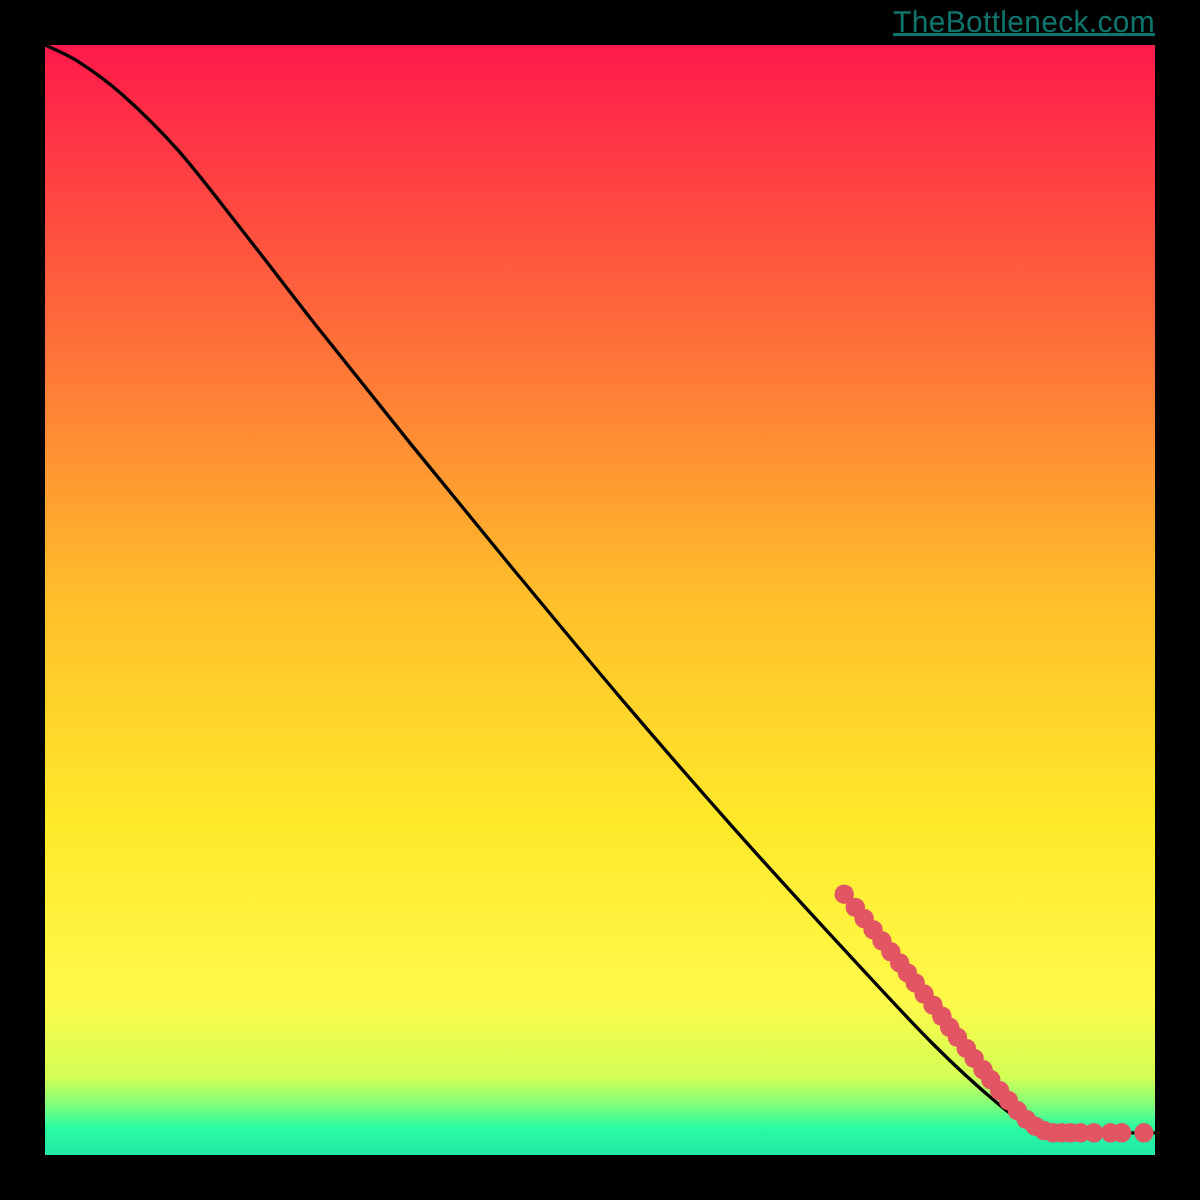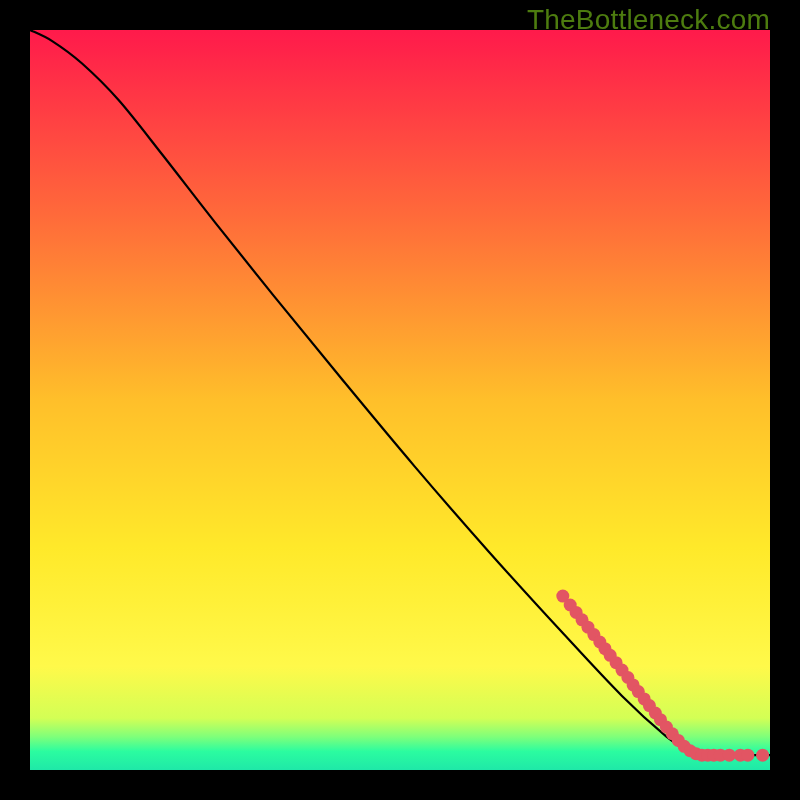--- a/index.html
+++ b/index.html
@@ -21,24 +21,25 @@
     left: 30px;
     top: 30px;
     width: 740px;
     height: 740px;
   }
   .watermark {
     position: absolute;
     top: 4px;
     right: 30px;
     font-family: Arial, Helvetica, sans-serif;
-    font-size: 28px;
-    color: #4d7c0f;
+    font-size: 20px;
+    color: #0f766e;
     font-weight: 500;
     letter-spacing: 0.2px;
+    text-decoration: underline;
   }
   svg { display: block; }
 </style>
 </head>
 <body>
 
 <div class="frame">
   <div class="watermark">TheBottleneck.com</div>
   <div class="plot">
     <svg id="chart-svg" width="740" height="740" viewBox="0 0 740 740" preserveAspectRatio="none">

